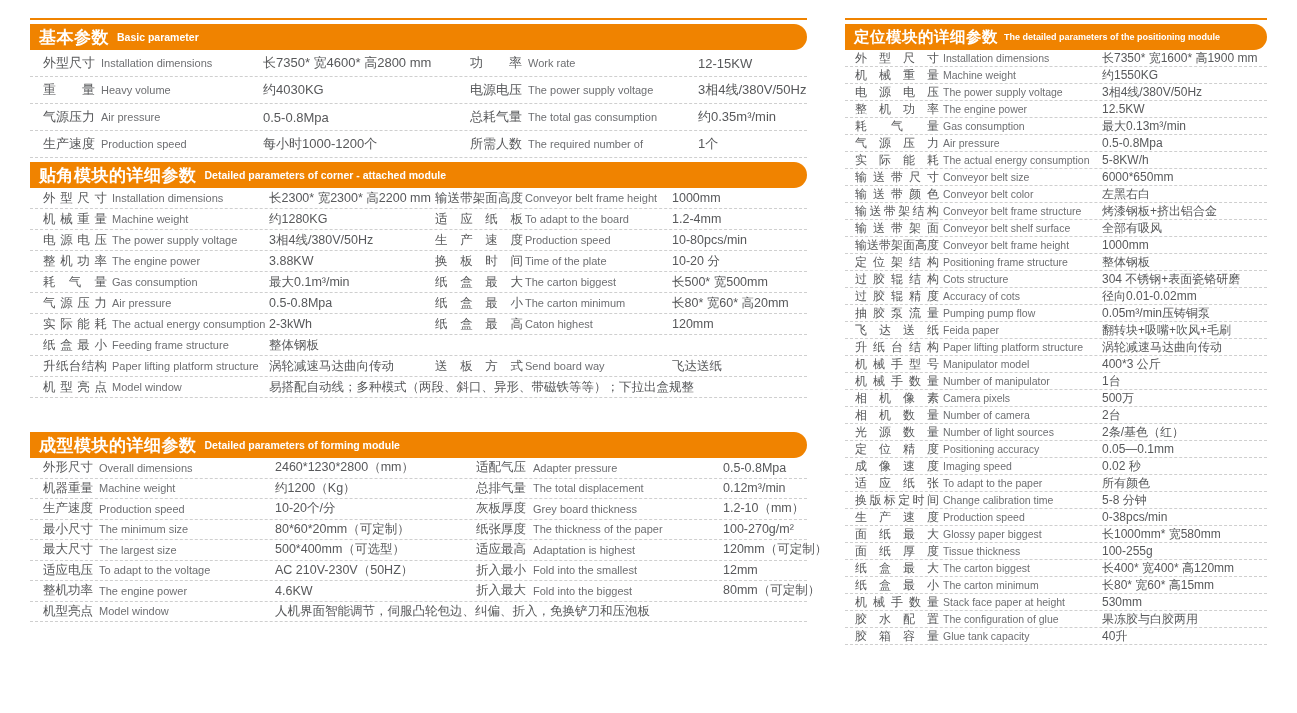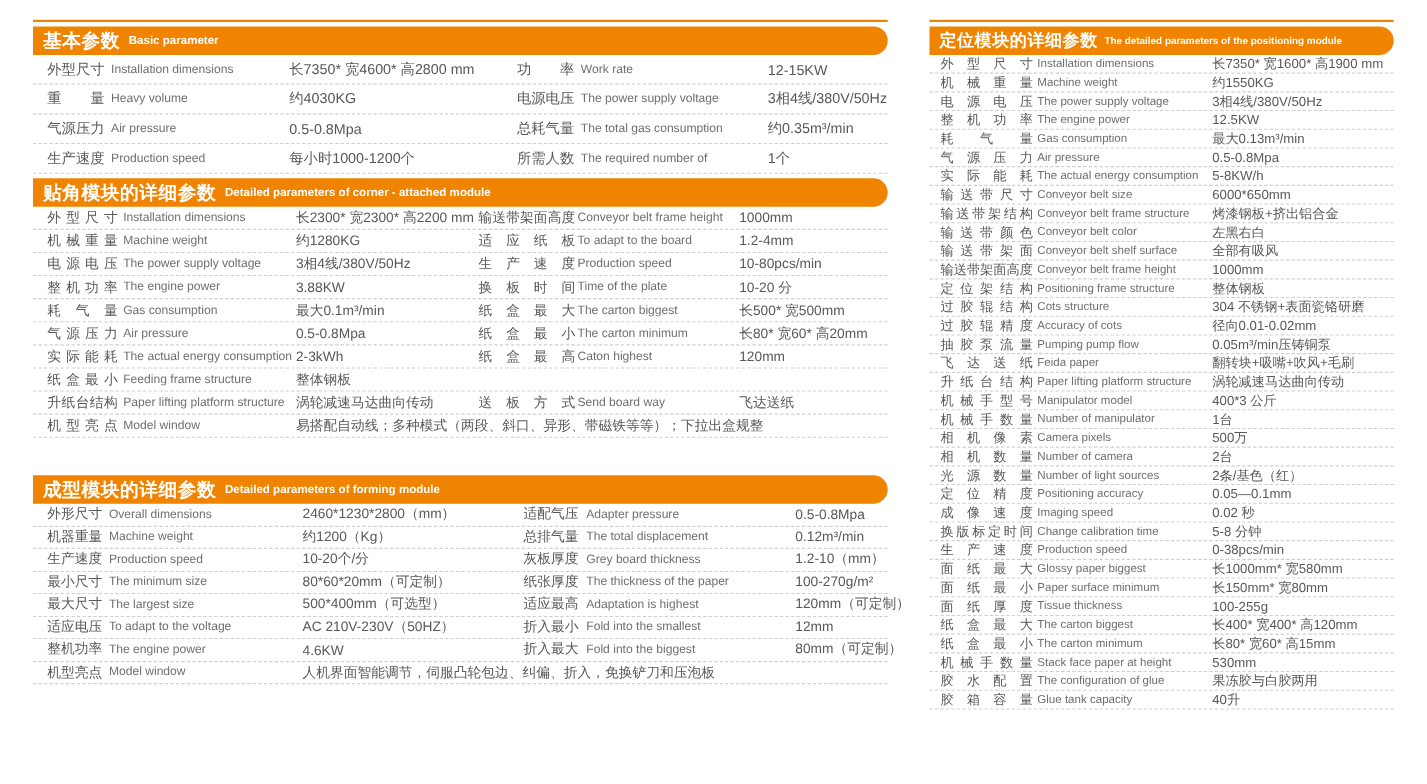--- a/index.html
+++ b/index.html
@@ -405,30 +405,30 @@
             <span class="cn">实际能耗</span>
             <span class="en">The  actual  energy  consumption</span>
             <span class="val">5-8KW/h</span>
           </div>
           <div class="cell row">
             <span class="cn">输送带尺寸</span>
             <span class="en">Conveyor  belt  size</span>
             <span class="val">6000*650mm</span>
           </div>
           <div class="cell row">
+            <span class="cn">输送带颜色</span>
+            <span class="en">Conveyor  belt  color</span>
+            <span class="val">左黑右白</span>
+          </div>
+          <div class="cell row">
             <span class="cn">输送带架结构</span>
             <span class="en">Conveyor  belt  frame  structure</span>
             <span class="val">烤漆钢板+挤出铝合金</span>
           </div>
           <div class="cell row">
-            <span class="cn">输送带颜色</span>
-            <span class="en">Conveyor  belt  color</span>
-            <span class="val">左黑右白</span>
-          </div>
-          <div class="cell row">
             <span class="cn">输送带架面</span>
             <span class="en">Conveyor  belt  shelf  surface</span>
             <span class="val">全部有吸风</span>
           </div>
           <div class="cell row">
             <span class="cn">输送带架面高度</span>
             <span class="en">Conveyor  belt  frame  height</span>
             <span class="val">1000mm</span>
           </div>
           <div class="cell row">
@@ -490,40 +490,40 @@
             <span class="cn">定位精度</span>
             <span class="en">Positioning  accuracy</span>
             <span class="val">0.05—0.1mm</span>
           </div>
           <div class="cell row">
             <span class="cn">成像速度</span>
             <span class="en">Imaging  speed</span>
             <span class="val">0.02 秒</span>
           </div>
           <div class="cell row">
+            <span class="cn">适应纸张</span>
+            <span class="en">To  adapt  to the  paper</span>
+            <span class="val">所有颜色</span>
+          </div>
+          <div class="cell row">
             <span class="cn">换版标定时间</span>
             <span class="en">Change  calibration  time</span>
             <span class="val">5-8 分钟</span>
           </div>
           <div class="cell row">
             <span class="cn">生产速度</span>
             <span class="en">Production  speed</span>
             <span class="val">0-38pcs/min</span>
           </div>
           <div class="cell row">
             <span class="cn">面纸最大</span>
             <span class="en">Glossy  paper  biggest</span>
             <span class="val">长1000mm* 宽580mm</span>
           </div>
           <div class="cell row">
-            <span class="cn">面纸最小</span>
-            <span class="en">Paper  surface  minimum</span>
-            <span class="val">长150mm* 宽80mm</span>
-          </div>
-          <div class="cell row">
             <span class="cn">面纸厚度</span>
             <span class="en">Tissue  thickness</span>
             <span class="val">100-255g</span>
           </div>
           <div class="cell row">
             <span class="cn">纸盒最大</span>
             <span class="en">The  carton  biggest</span>
             <span class="val">长400* 宽400* 高120mm</span>
           </div>
           <div class="cell row">

